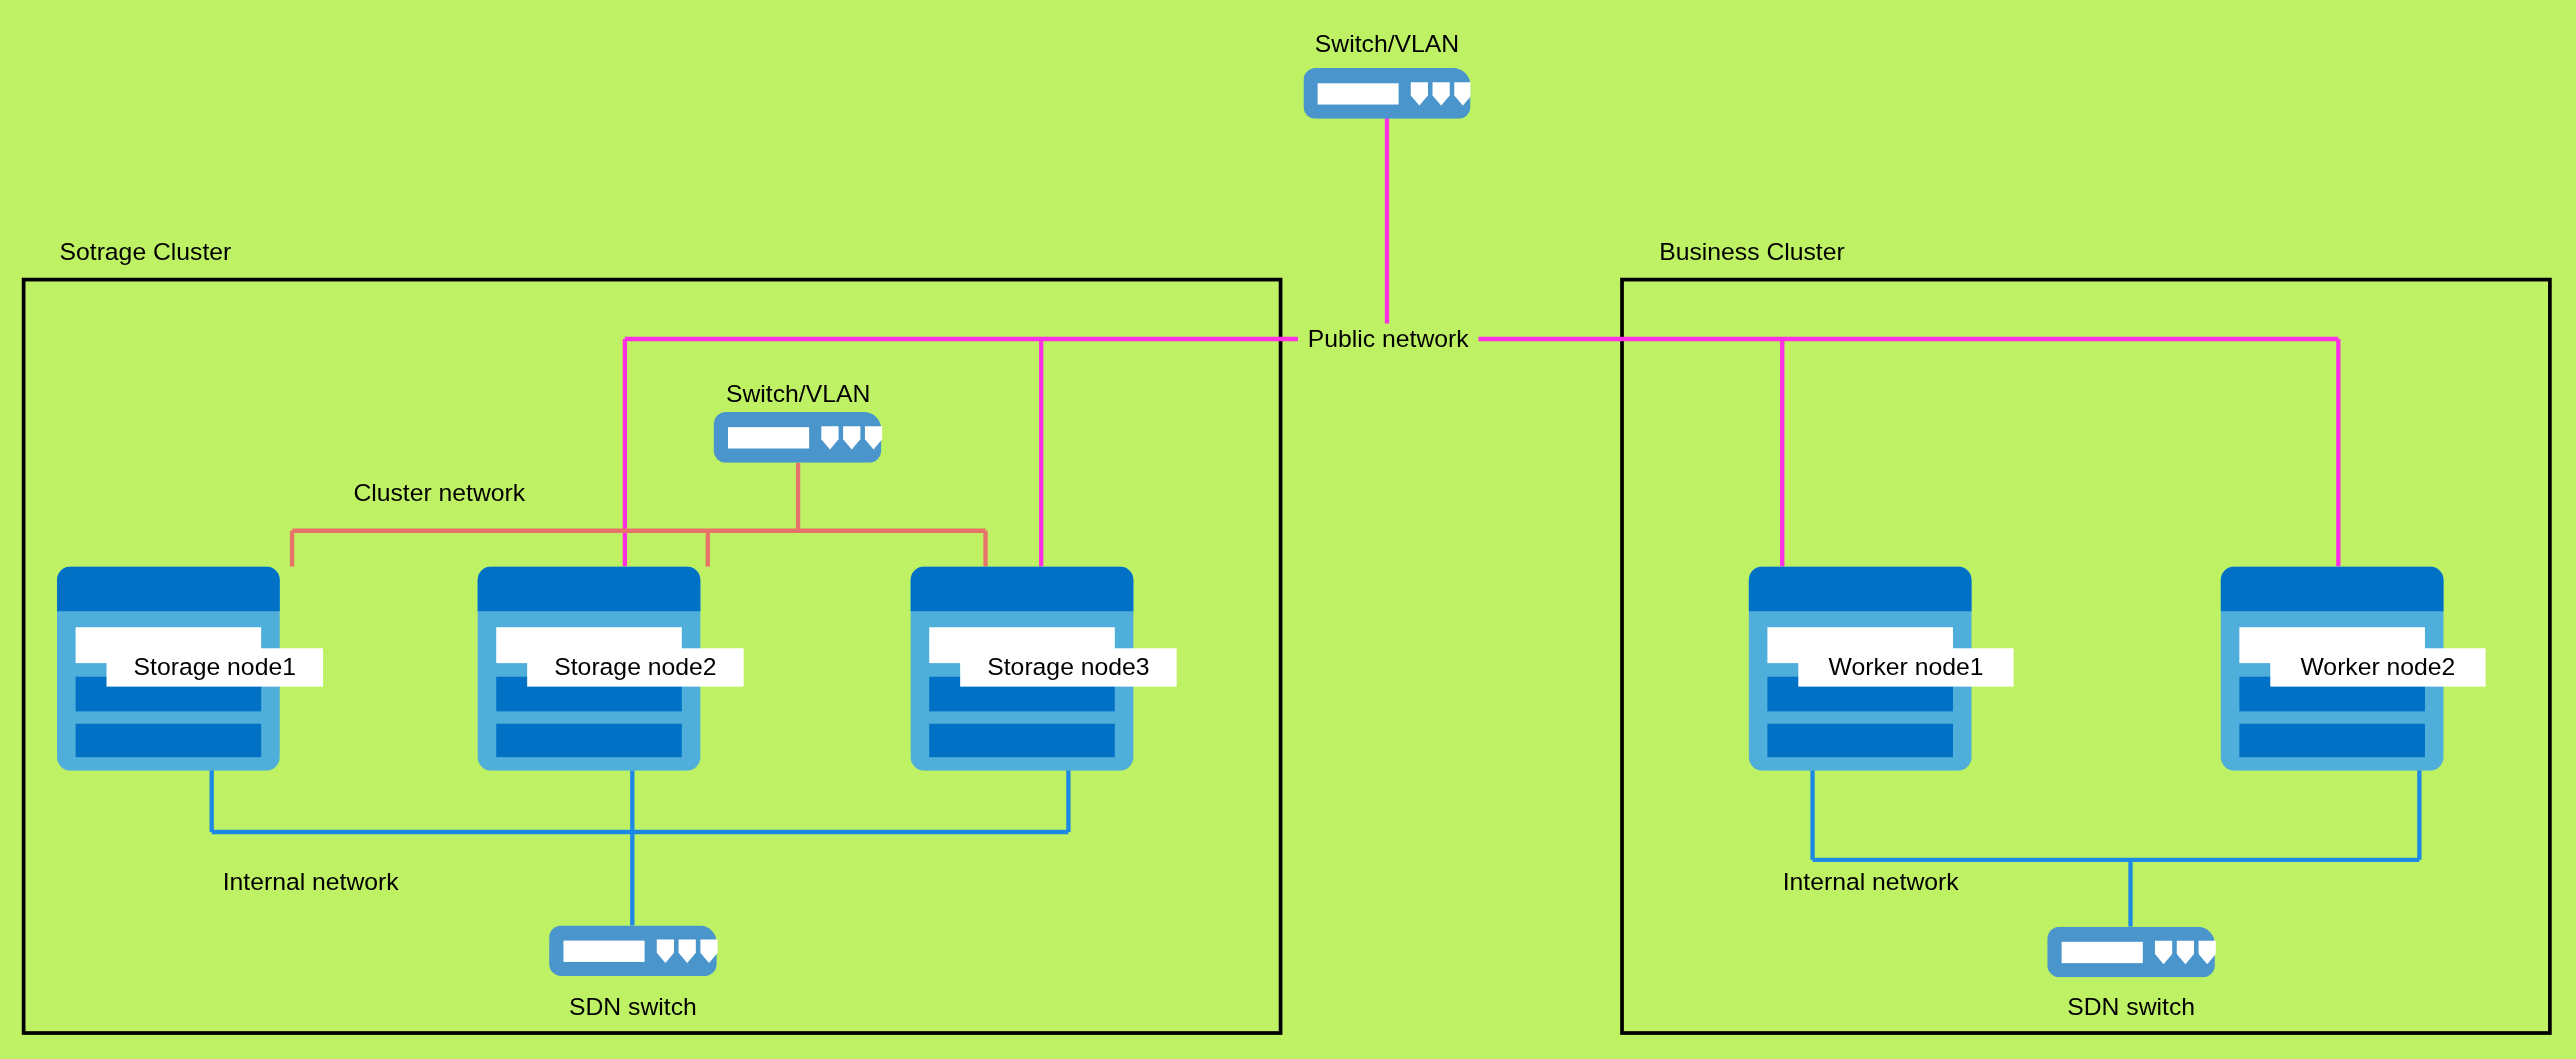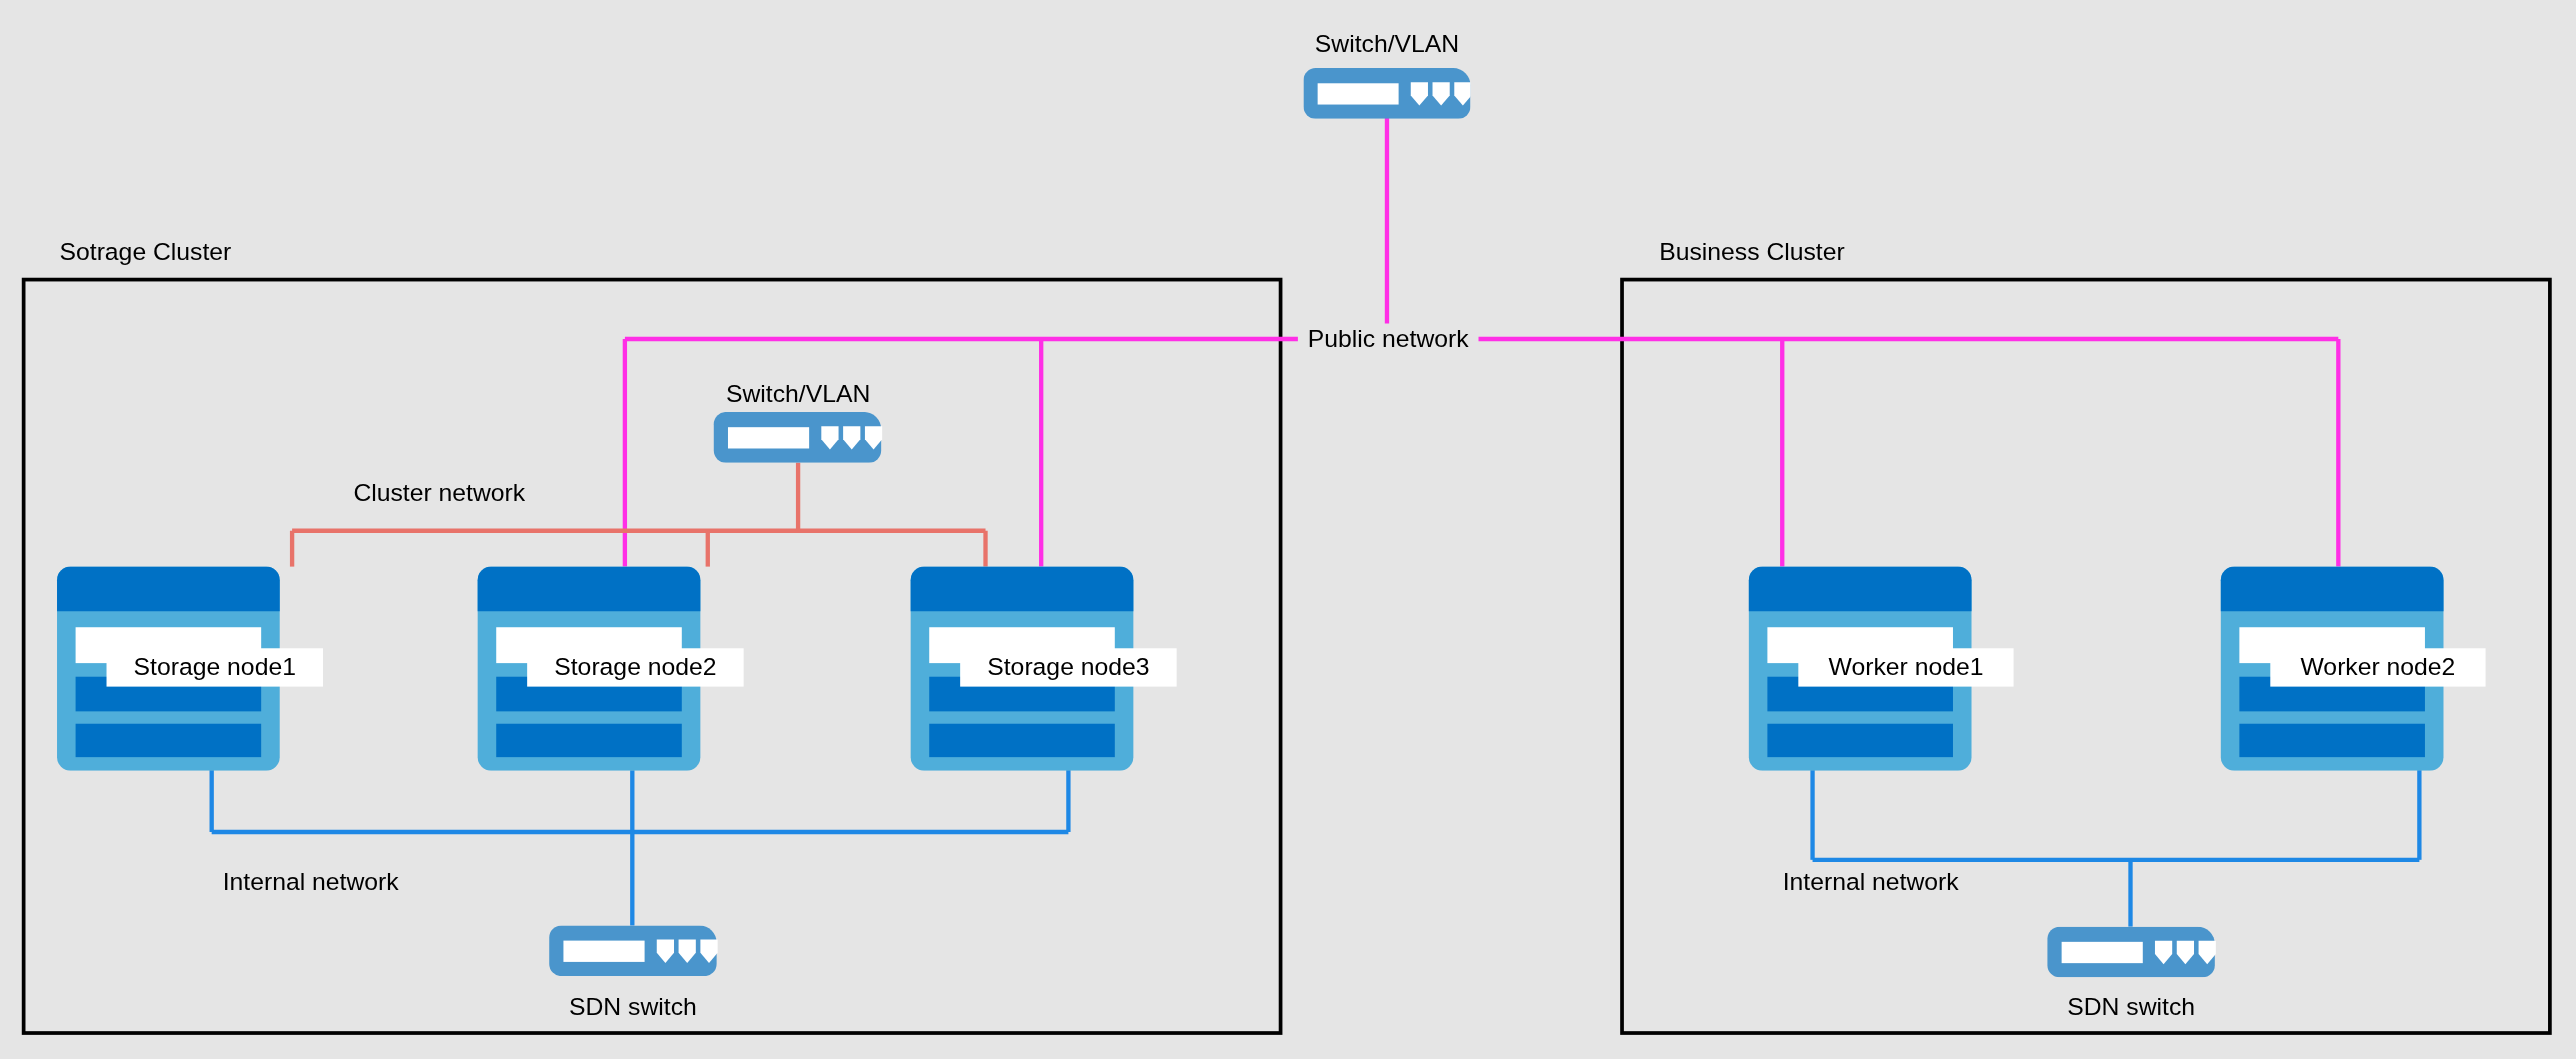--- a/index.html
+++ b/index.html
@@ -7,21 +7,21 @@
     padding: 0;
     background: #ffffff;
   }
   body {
     font-family: "Liberation Sans", sans-serif;
   }
   #diagram-root {
     position: relative;
     width: 2576px;
     height: 1059px;
-    background: #e5e5e5;
+    background: #bef264;
     overflow: hidden;
   }
   svg.canvas {
     position: absolute;
     top: 0;
     left: 0;
     width: 2576px;
     height: 1059px;
     display: block;
   }

